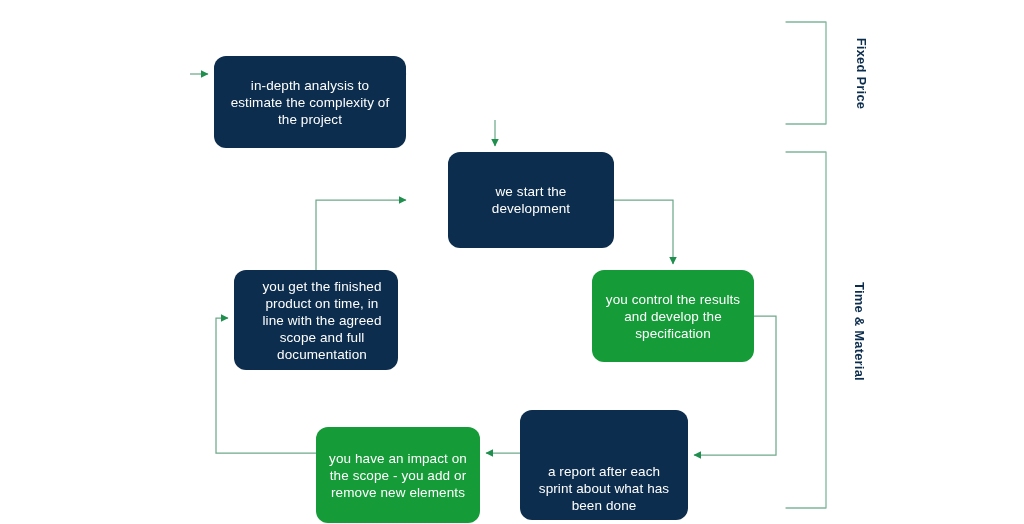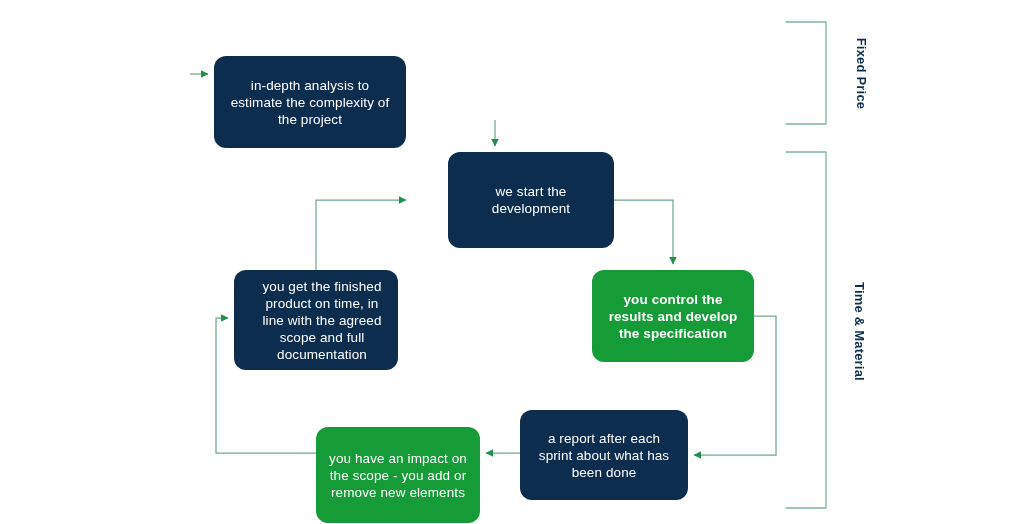--- a/index.html
+++ b/index.html
@@ -82,25 +82,25 @@
 
   <div class="node fill-navy" style="left:214px;top:28px;width:192px;height:92px;margin-top:28px;">
     <span>in-depth analysis to estimate the complexity of the project</span>
   </div>
 
 
   <div class="node fill-navy" style="left:412px;top:152px;width:166px;height:96px;margin-left:36px;">
     <span>we start the development</span>
   </div>
 
-  <div class="node fill-green" style="left:592px;top:270px;width:162px;height:92px;font-weight:bold;">
+  <div class="node fill-green" style="left:592px;top:270px;width:162px;height:92px;">
     <span>you control the results and develop the specification</span>
   </div>
 
-  <div class="node fill-navy" style="left:520px;top:410px;width:168px;height:90px;">
+  <div class="node fill-navy" style="left:520px;top:410px;width:168px;height:110px;align-items:flex-end;">
     <span>a report after each sprint about what has been done</span>
   </div>
 
   <div class="node fill-green" style="left:316px;top:427px;width:164px;height:96px;">
     <span>you have an impact on the scope - you add or remove new elements</span>
   </div>
 
   <div class="node fill-navy" style="left:234px;top:270px;width:164px;height:100px;padding-left:24px;">
     <span>you get the finished product on time, in line with the agreed scope and full documentation</span>
   </div>

